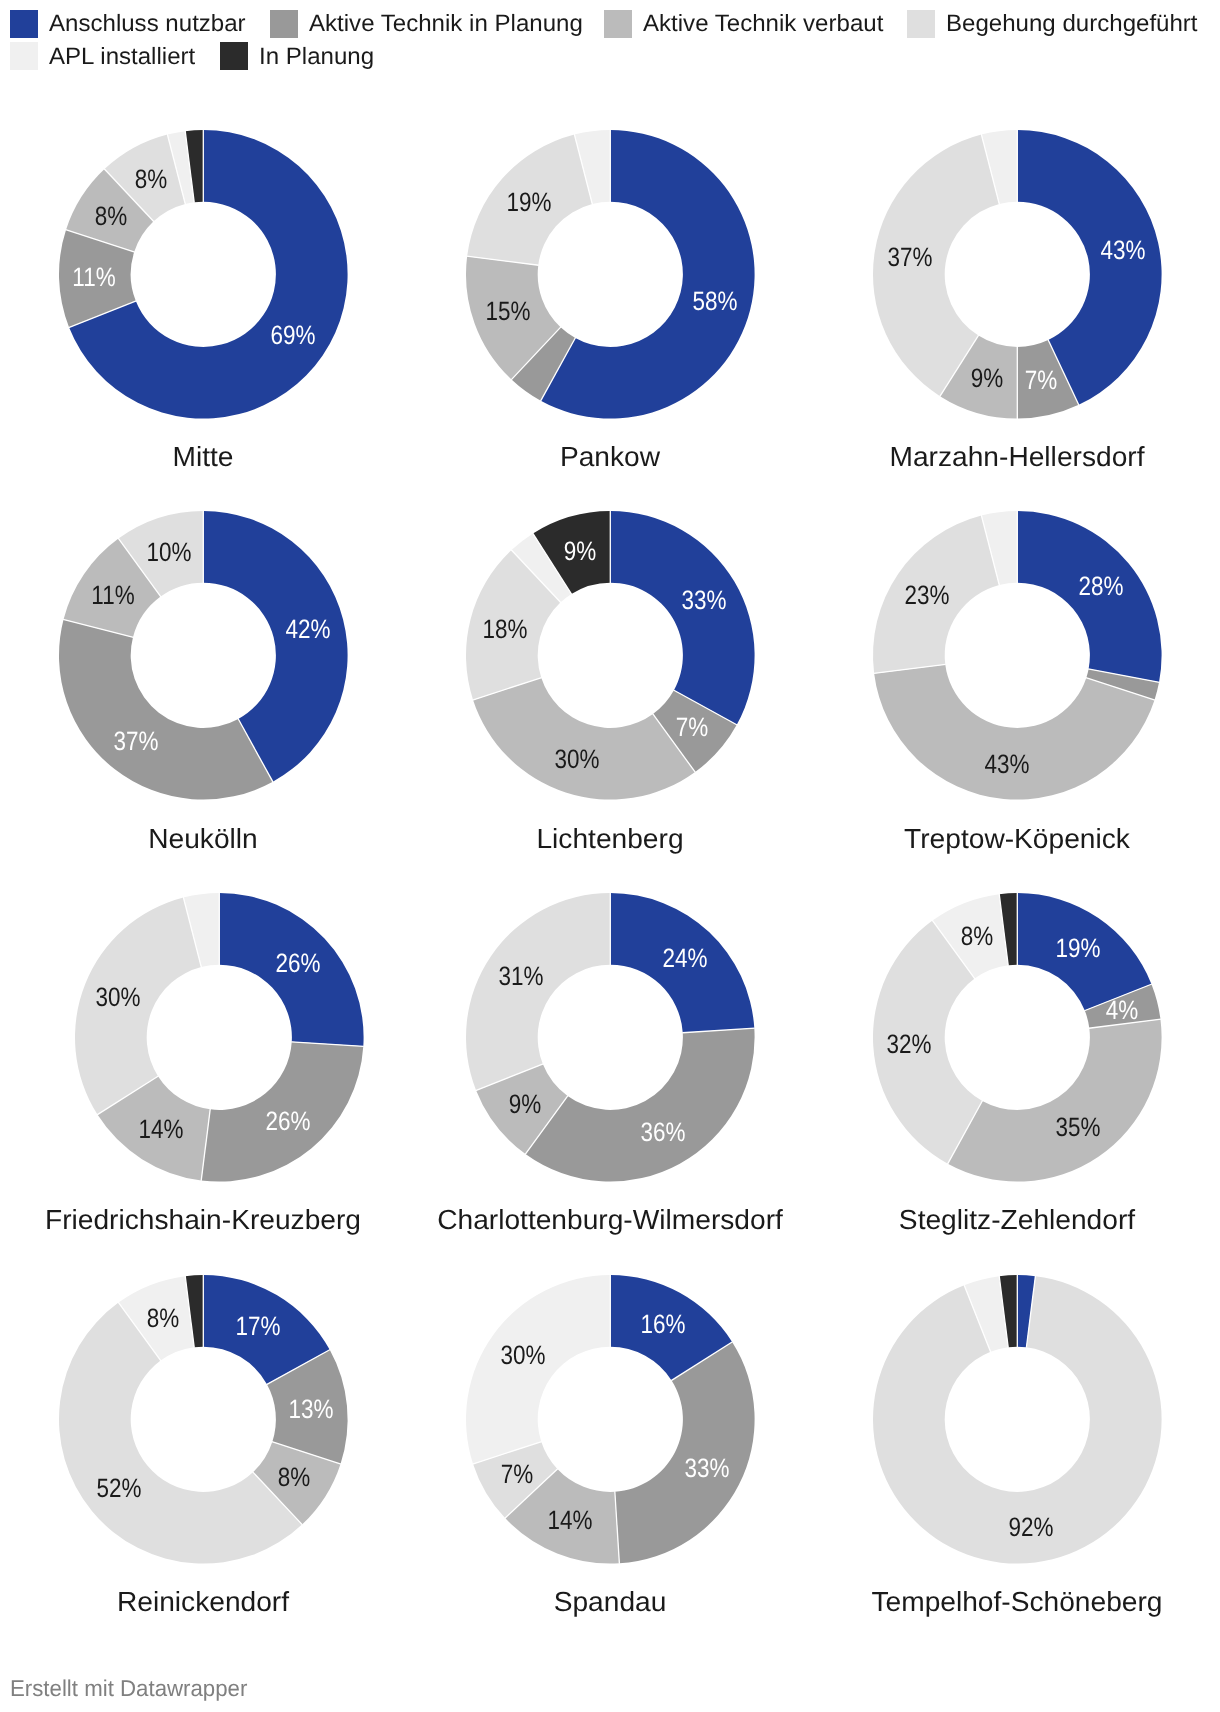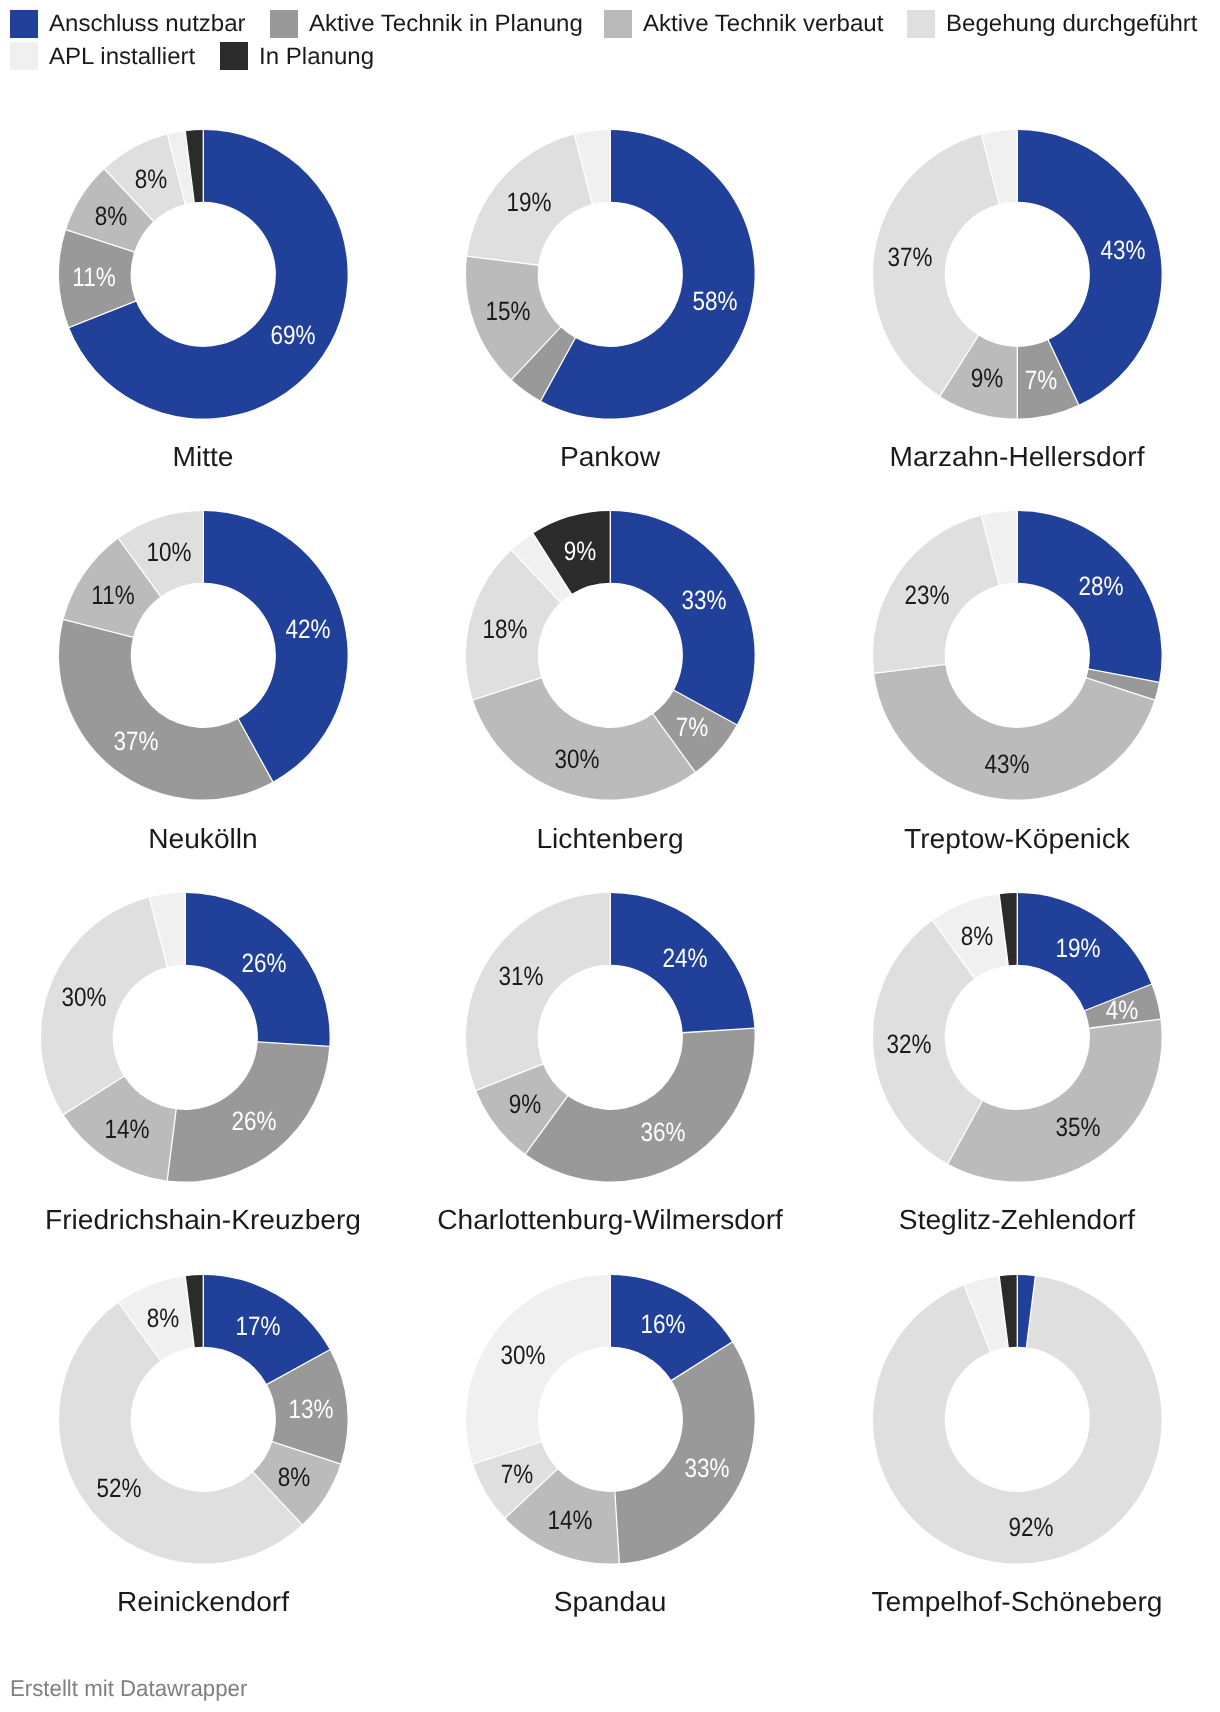--- a/index.html
+++ b/index.html
@@ -162,21 +162,21 @@
         <line x1="235.123" y1="177.810" x2="306.535" y2="191.433" stroke="#ffffff" stroke-width="1.3"></line>
         <line x1="232.871" y1="186.580" x2="302.013" y2="209.046" stroke="#ffffff" stroke-width="1.3"></line>
         <line x1="92.769" y1="173.337" x2="20.642" y2="182.448" stroke="#ffffff" stroke-width="1.3"></line>
         <line x1="146.369" y1="94.465" x2="128.290" y2="24.049" stroke="#ffffff" stroke-width="1.3"></line>
       </svg>
       <div class="slice-label" style="left: 247.9px; top: 95.14px; color: rgb(255, 255, 255);">28%</div>
       <div class="slice-label" style="left: 154.09px; top: 272.32px; color: rgb(26, 26, 26);">43%</div>
       <div class="slice-label" style="left: 74.56px; top: 103.31px; color: rgb(26, 26, 26);">23%</div>
     </div>
     <div class="chart-title" style="left: 822.1px; width: 390px; top: 822.5px;">Treptow-Köpenick</div>
-    <div class="chart" style="left: 21px; top: 873px; width: 328.6px; height: 388.6px;">
+    <div class="chart" style="left: 55px; top: 873px; width: 328.6px; height: 388.6px;">
       <svg width="328.6" height="328.6" viewBox="0 0 328.6 328.6" style="position: absolute; left: 0px; top: 0px;">
         <path d="M 164.300 20.000 A 144.3 144.3 0 0 1 308.315 173.361 L 236.757 168.859 A 72.6 72.6 0 0 0 164.300 91.700 Z" fill="#21409A" shape-rendering="geometricPrecision"></path>
         <path d="M 308.315 173.361 A 144.3 144.3 0 0 1 146.214 307.462 L 155.201 236.328 A 72.6 72.6 0 0 0 236.757 168.859 Z" fill="#999999" shape-rendering="geometricPrecision"></path>
         <path d="M 146.214 307.462 A 144.3 144.3 0 0 1 42.463 241.620 L 103.002 203.201 A 72.6 72.6 0 0 0 155.201 236.328 Z" fill="#BBBBBB" shape-rendering="geometricPrecision"></path>
         <path d="M 42.463 241.620 A 144.3 144.3 0 0 1 128.414 24.533 L 146.245 93.981 A 72.6 72.6 0 0 0 103.002 203.201 Z" fill="#DFDFDF" shape-rendering="geometricPrecision"></path>
         <path d="M 128.414 24.533 A 144.3 144.3 0 0 1 164.300 20.000 L 164.300 91.700 A 72.6 72.6 0 0 0 146.245 93.981 Z" fill="#F0F0F0" shape-rendering="geometricPrecision"></path>
         <line x1="164.300" y1="92.200" x2="164.300" y2="19.500" stroke="#ffffff" stroke-width="1.3"></line>
         <line x1="236.258" y1="168.827" x2="308.814" y2="173.392" stroke="#ffffff" stroke-width="1.3"></line>
         <line x1="155.263" y1="235.831" x2="146.152" y2="307.958" stroke="#ffffff" stroke-width="1.3"></line>
         <line x1="103.424" y1="202.933" x2="42.041" y2="241.888" stroke="#ffffff" stroke-width="1.3"></line>

